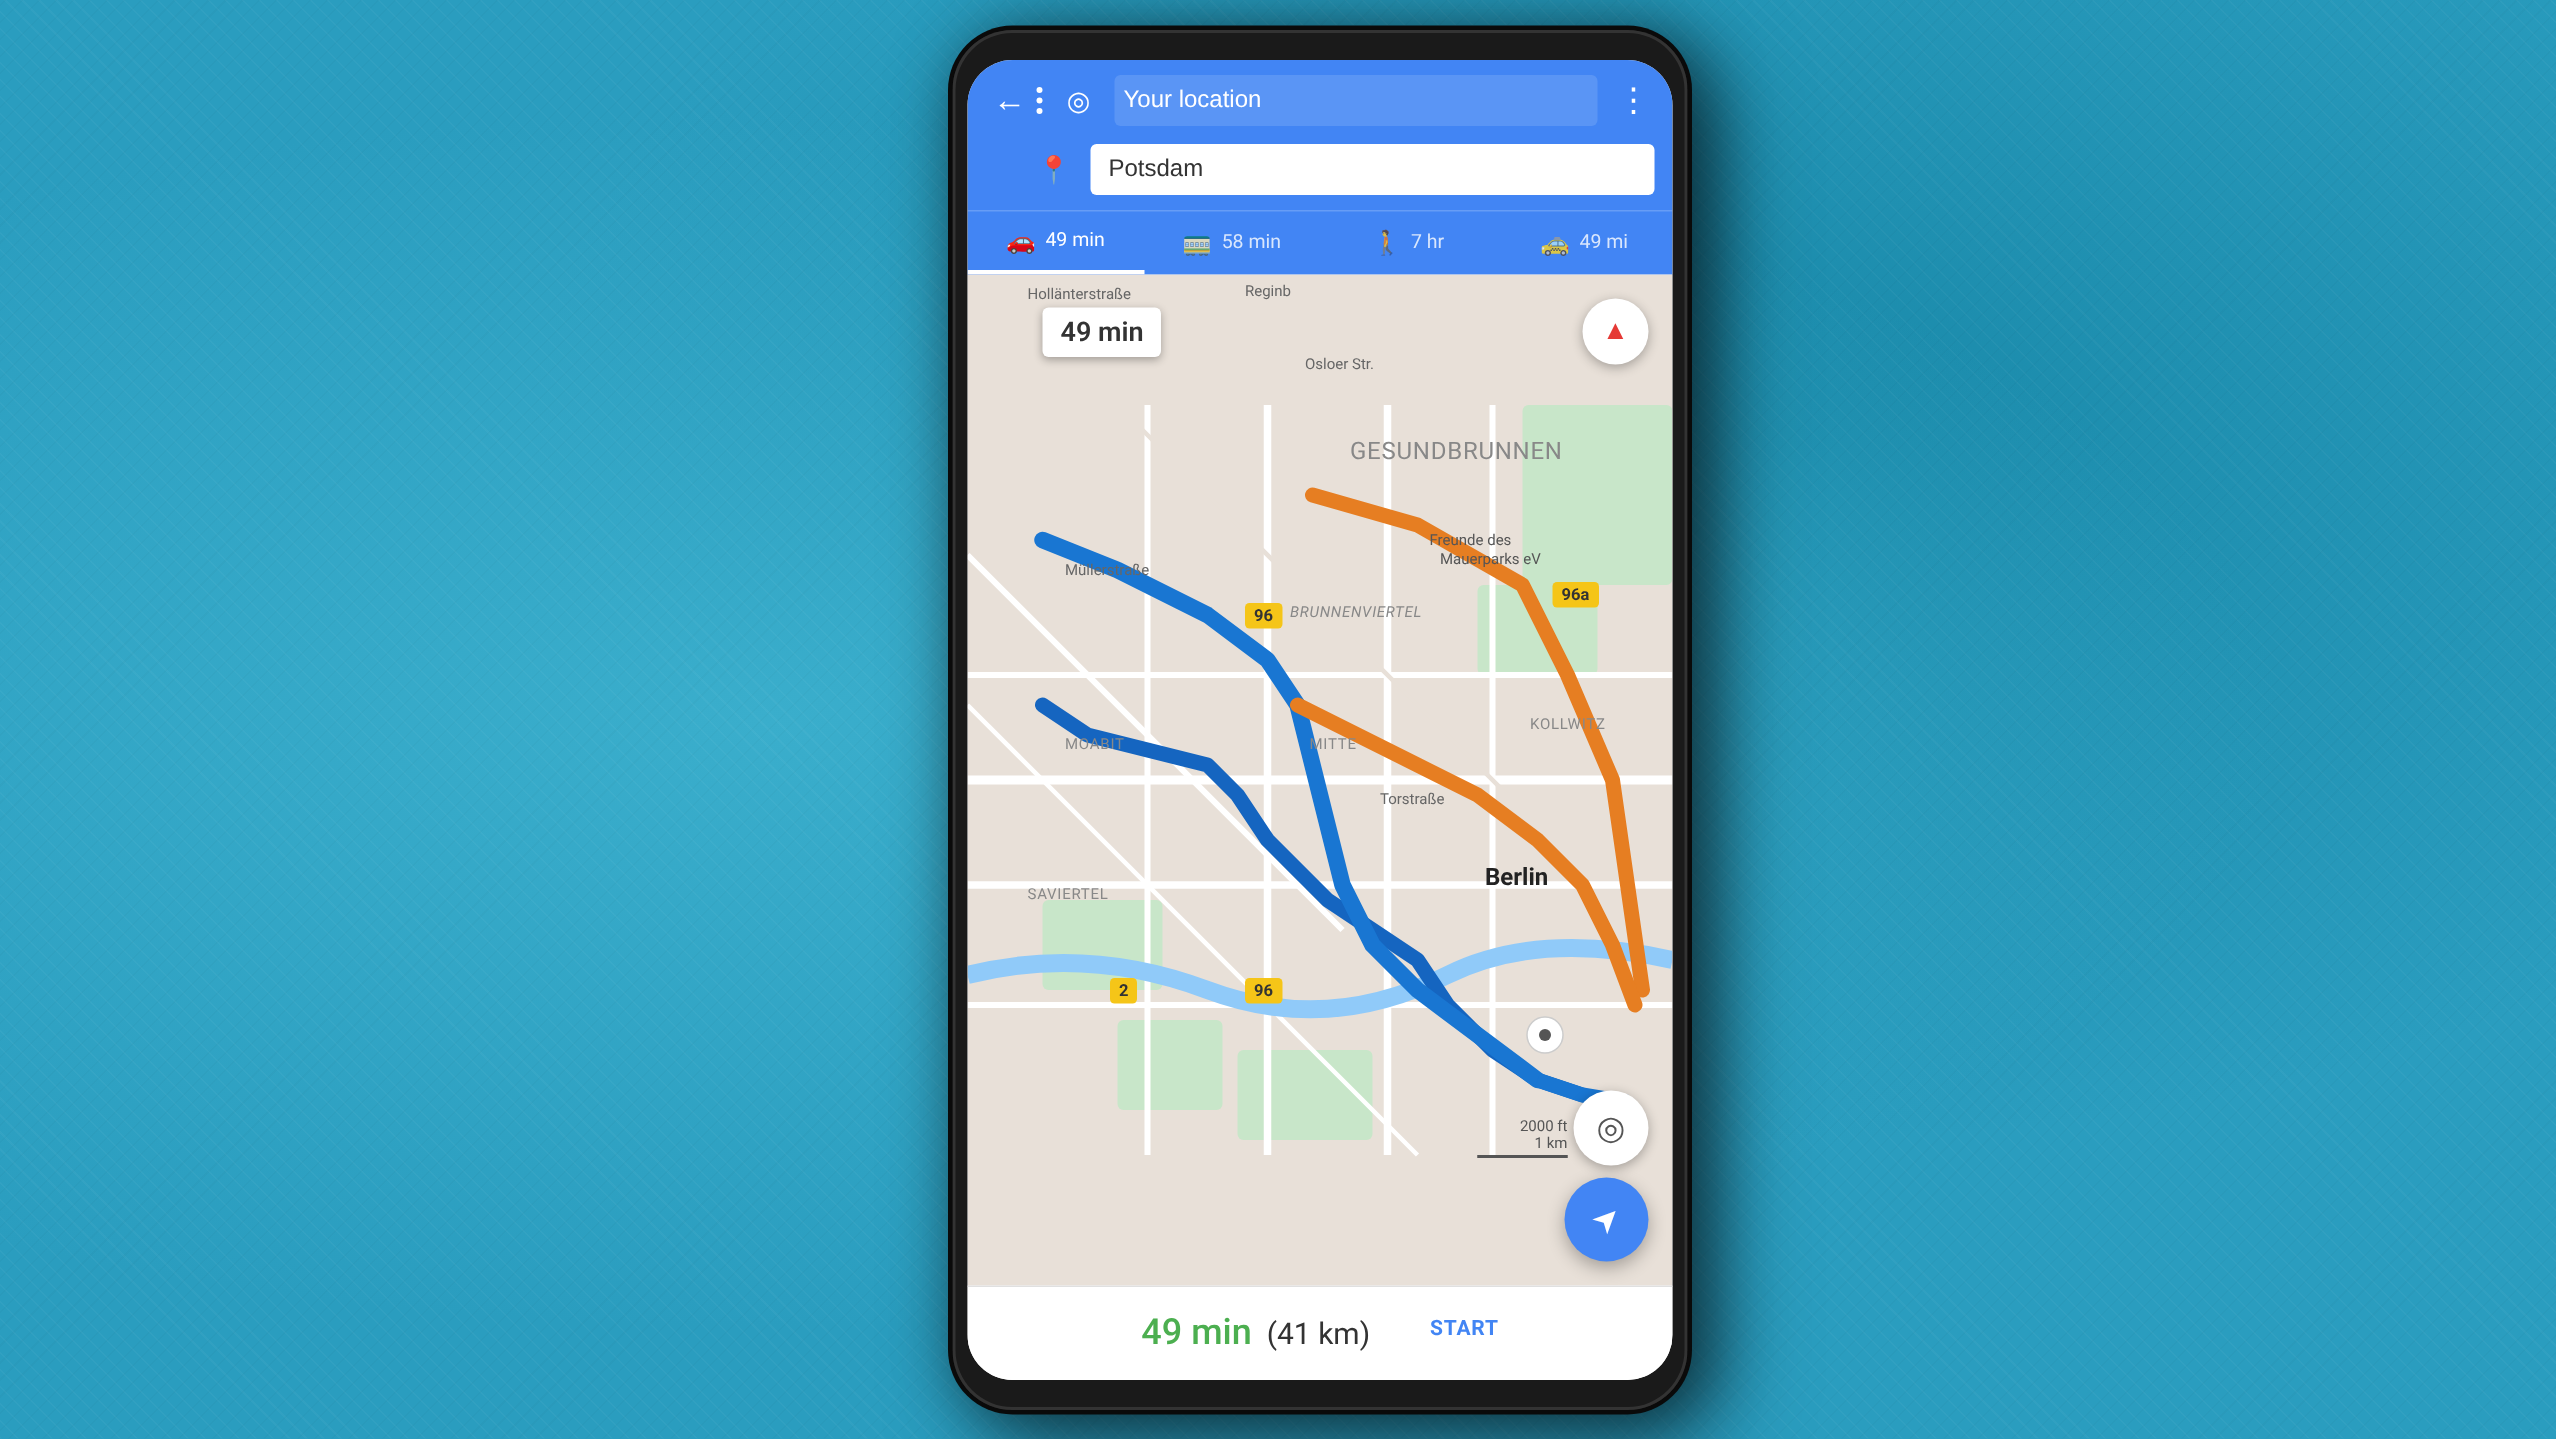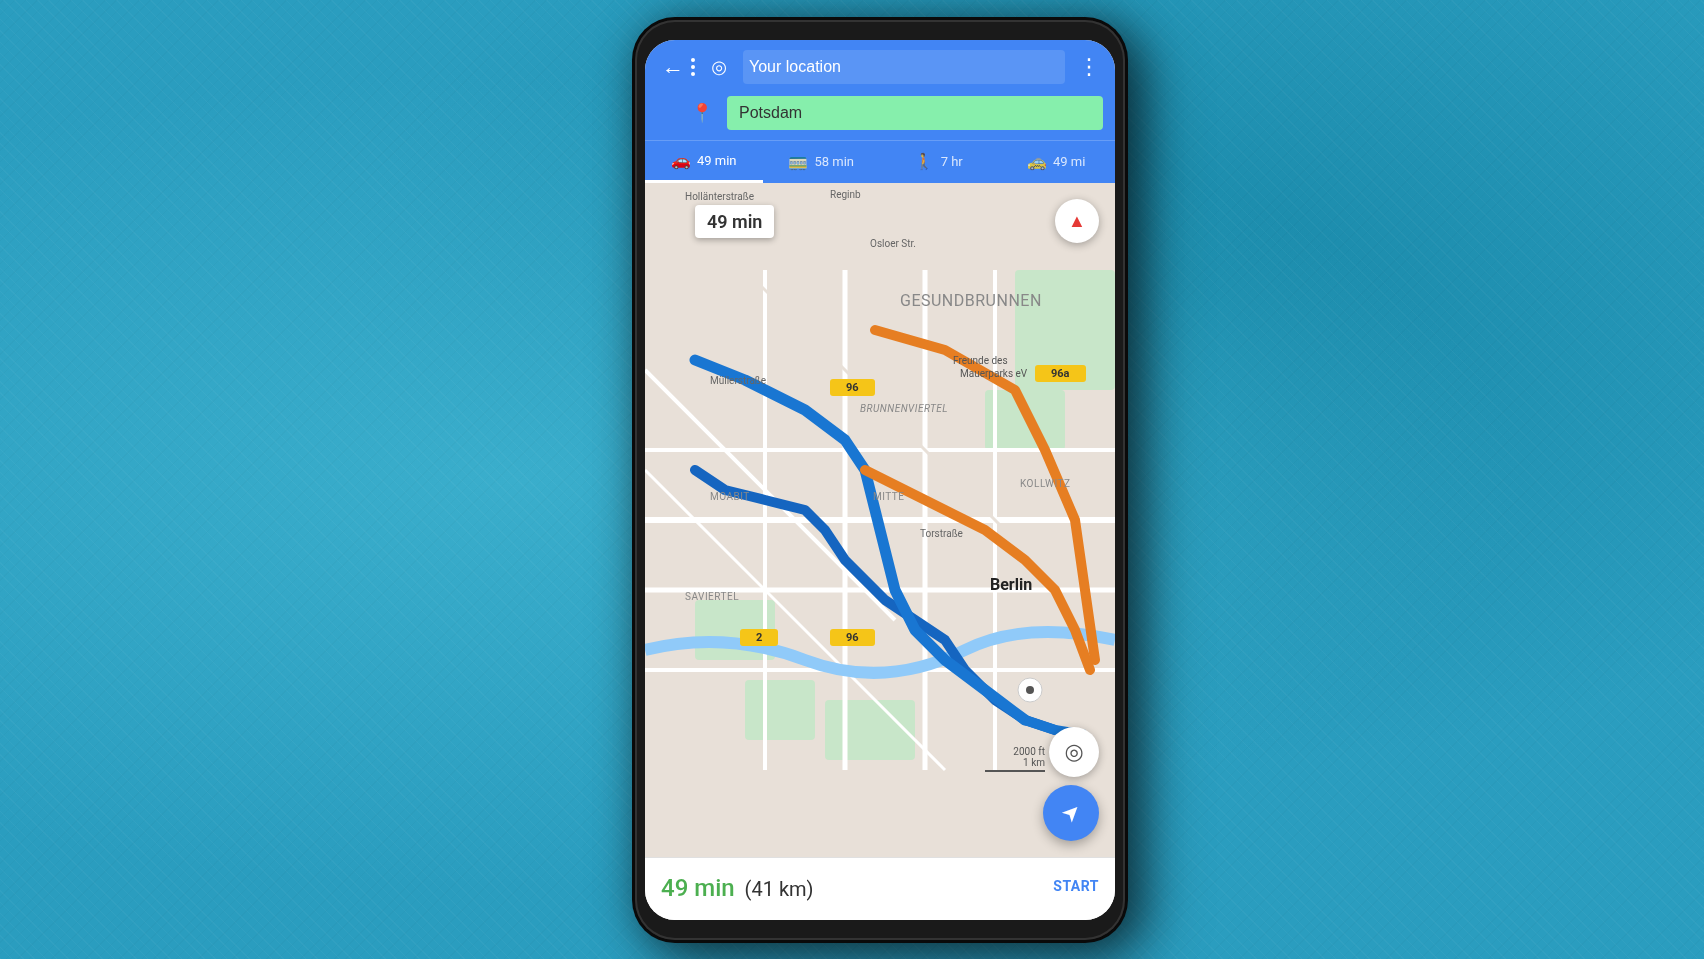--- a/index.html
+++ b/index.html
@@ -169,21 +169,21 @@
     .pin-icon {
       color: white;
       font-size: 18px;
       width: 28px;
       text-align: center;
       flex-shrink: 0;
     }
 
     .dest-input {
       flex: 1;
-      background: #86efac;
+      background: #ffffff;
       border: none;
       border-radius: 4px;
       padding: 8px 12px;
       color: #333;
       font-size: 16px;
       font-weight: 500;
       outline: none;
     }
 
     
@@ -327,21 +327,21 @@
     
     .bottom-panel {
       background: white;
       padding: 16px 16px 12px;
       border-top: 1px solid #e0e0e0;
       flex-shrink: 0;
     }
 
     .route-summary {
       display: flex;
-      justify-content: space-between;
+      justify-content: center;
       align-items: flex-start;
       margin-bottom: 6px;
       gap: 40px;
     }
 
     .route-time {
       font-size: 24px;
       font-weight: 500;
       color: #4caf50;
     }
@@ -375,24 +375,25 @@
       font-weight: 700;
       font-size: 16px;
       color: #222;
     }
 
     
     .road-badge {
       position: absolute;
       background: #f5c518;
       border-radius: 3px;
-      padding: 2px 16px;
+      padding: 2px 6px;
       font-size: 11px;
       font-weight: 700;
       color: #333;
+      margin-top: 23px;
     }
   </style>
 </head>
 <body>
 
 <div class="phone-wrapper">
   <div class="phone-shadow"></div>
   <div class="phone-body">
     <div class="phone-screen">
 

